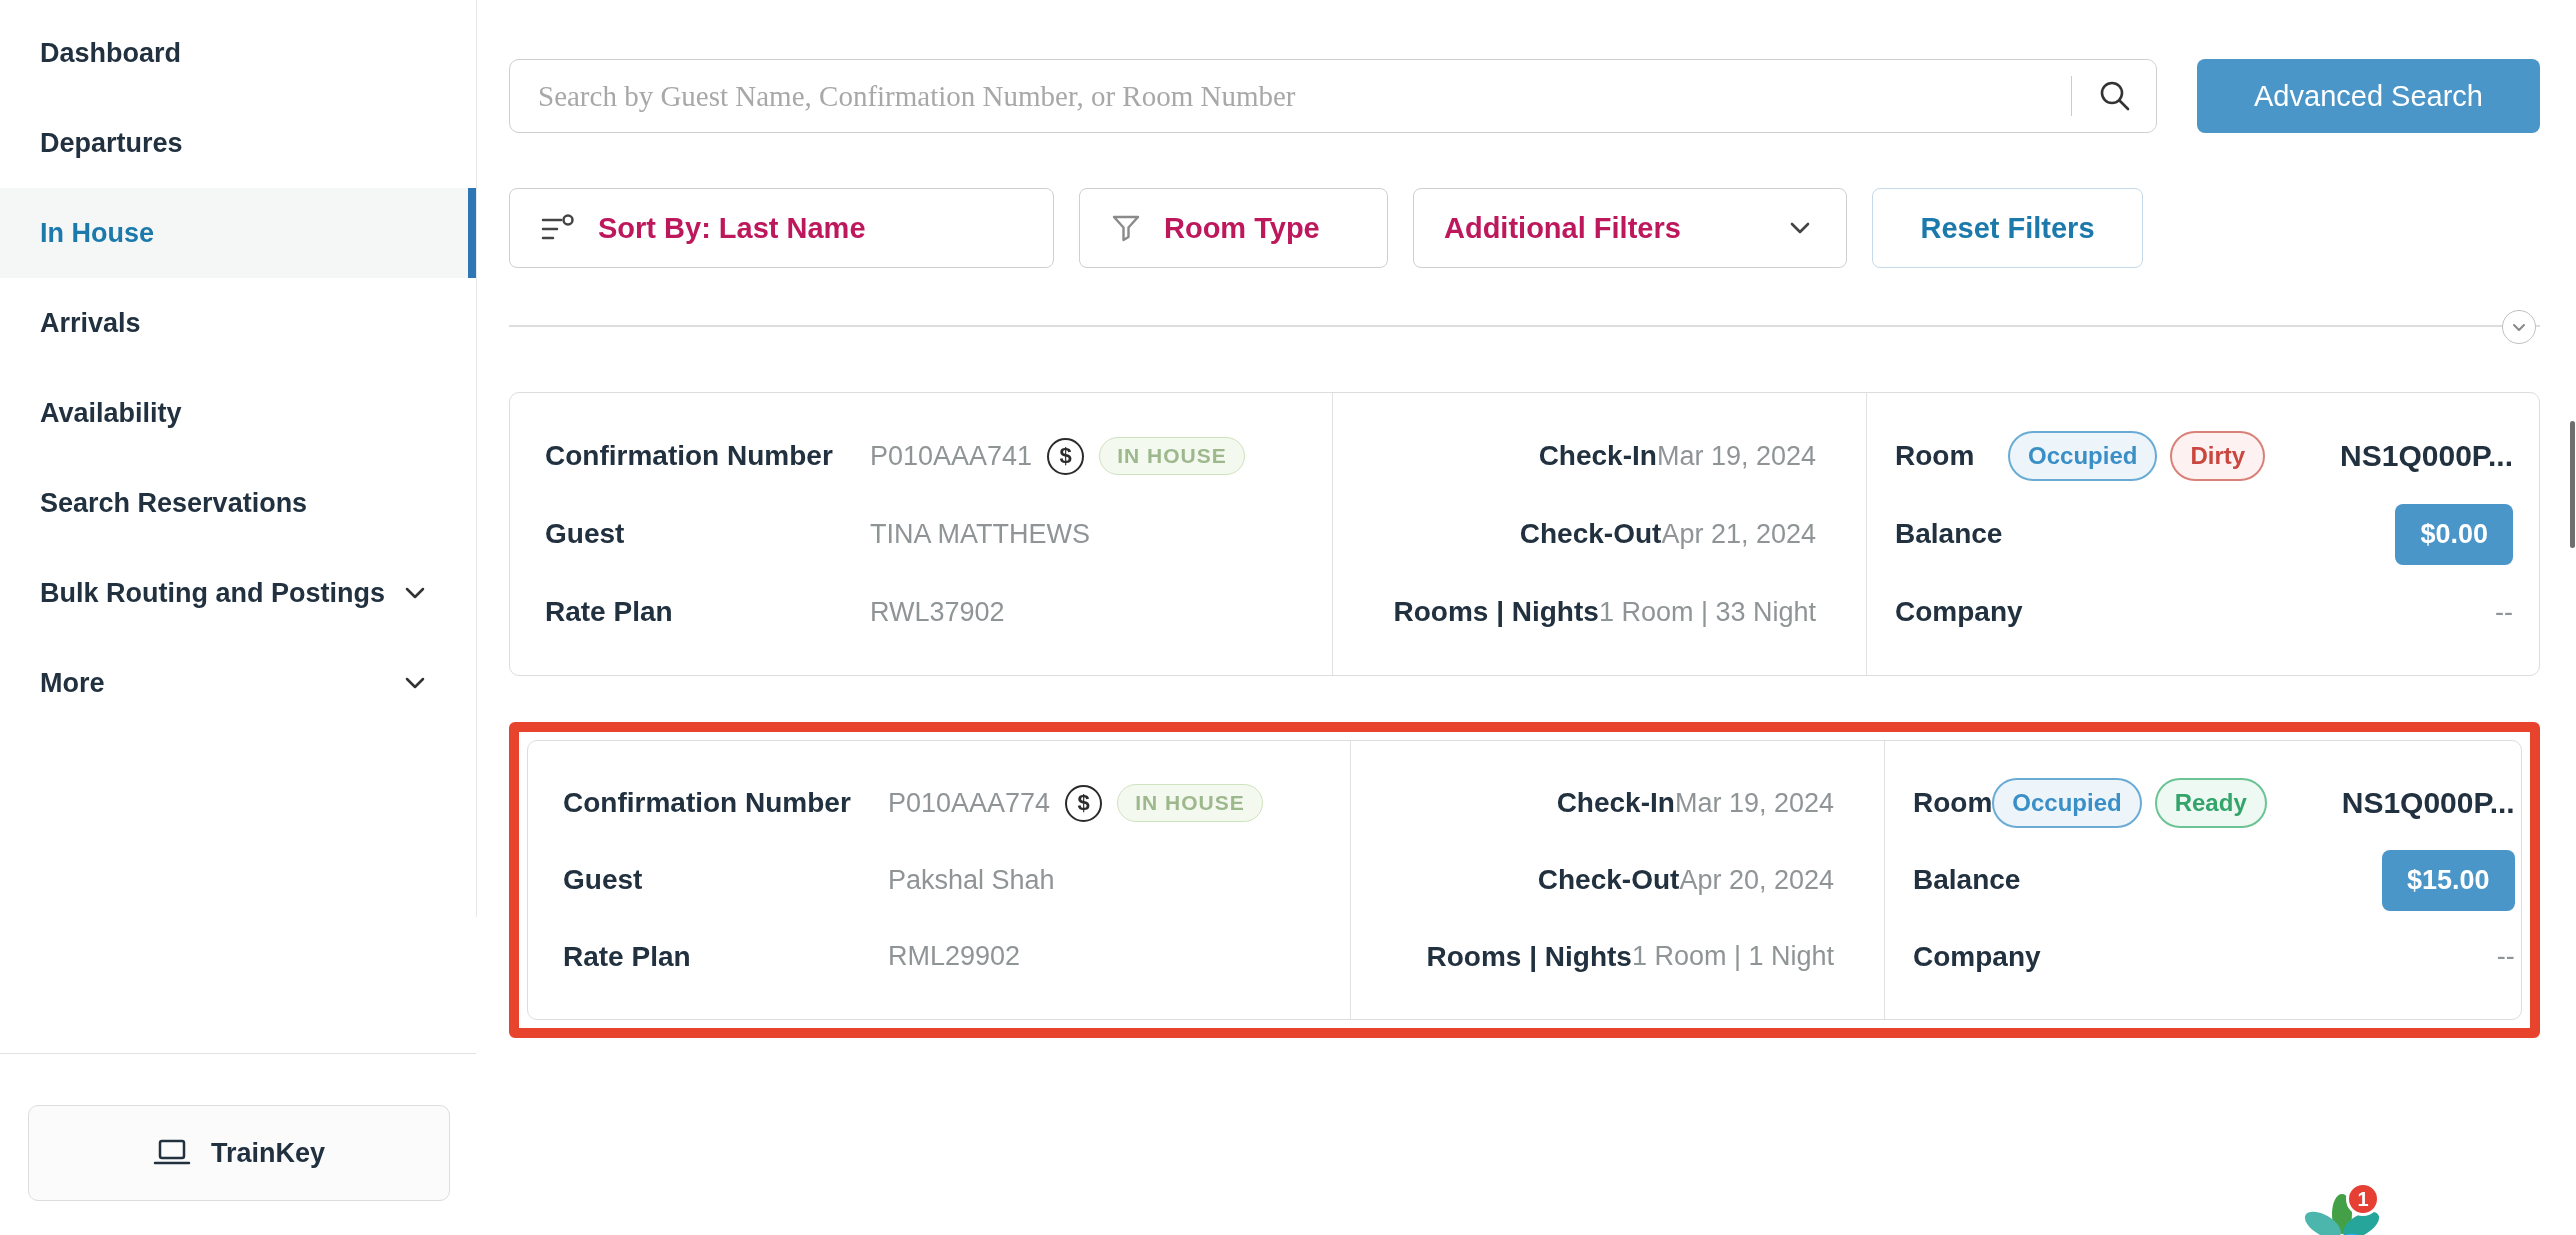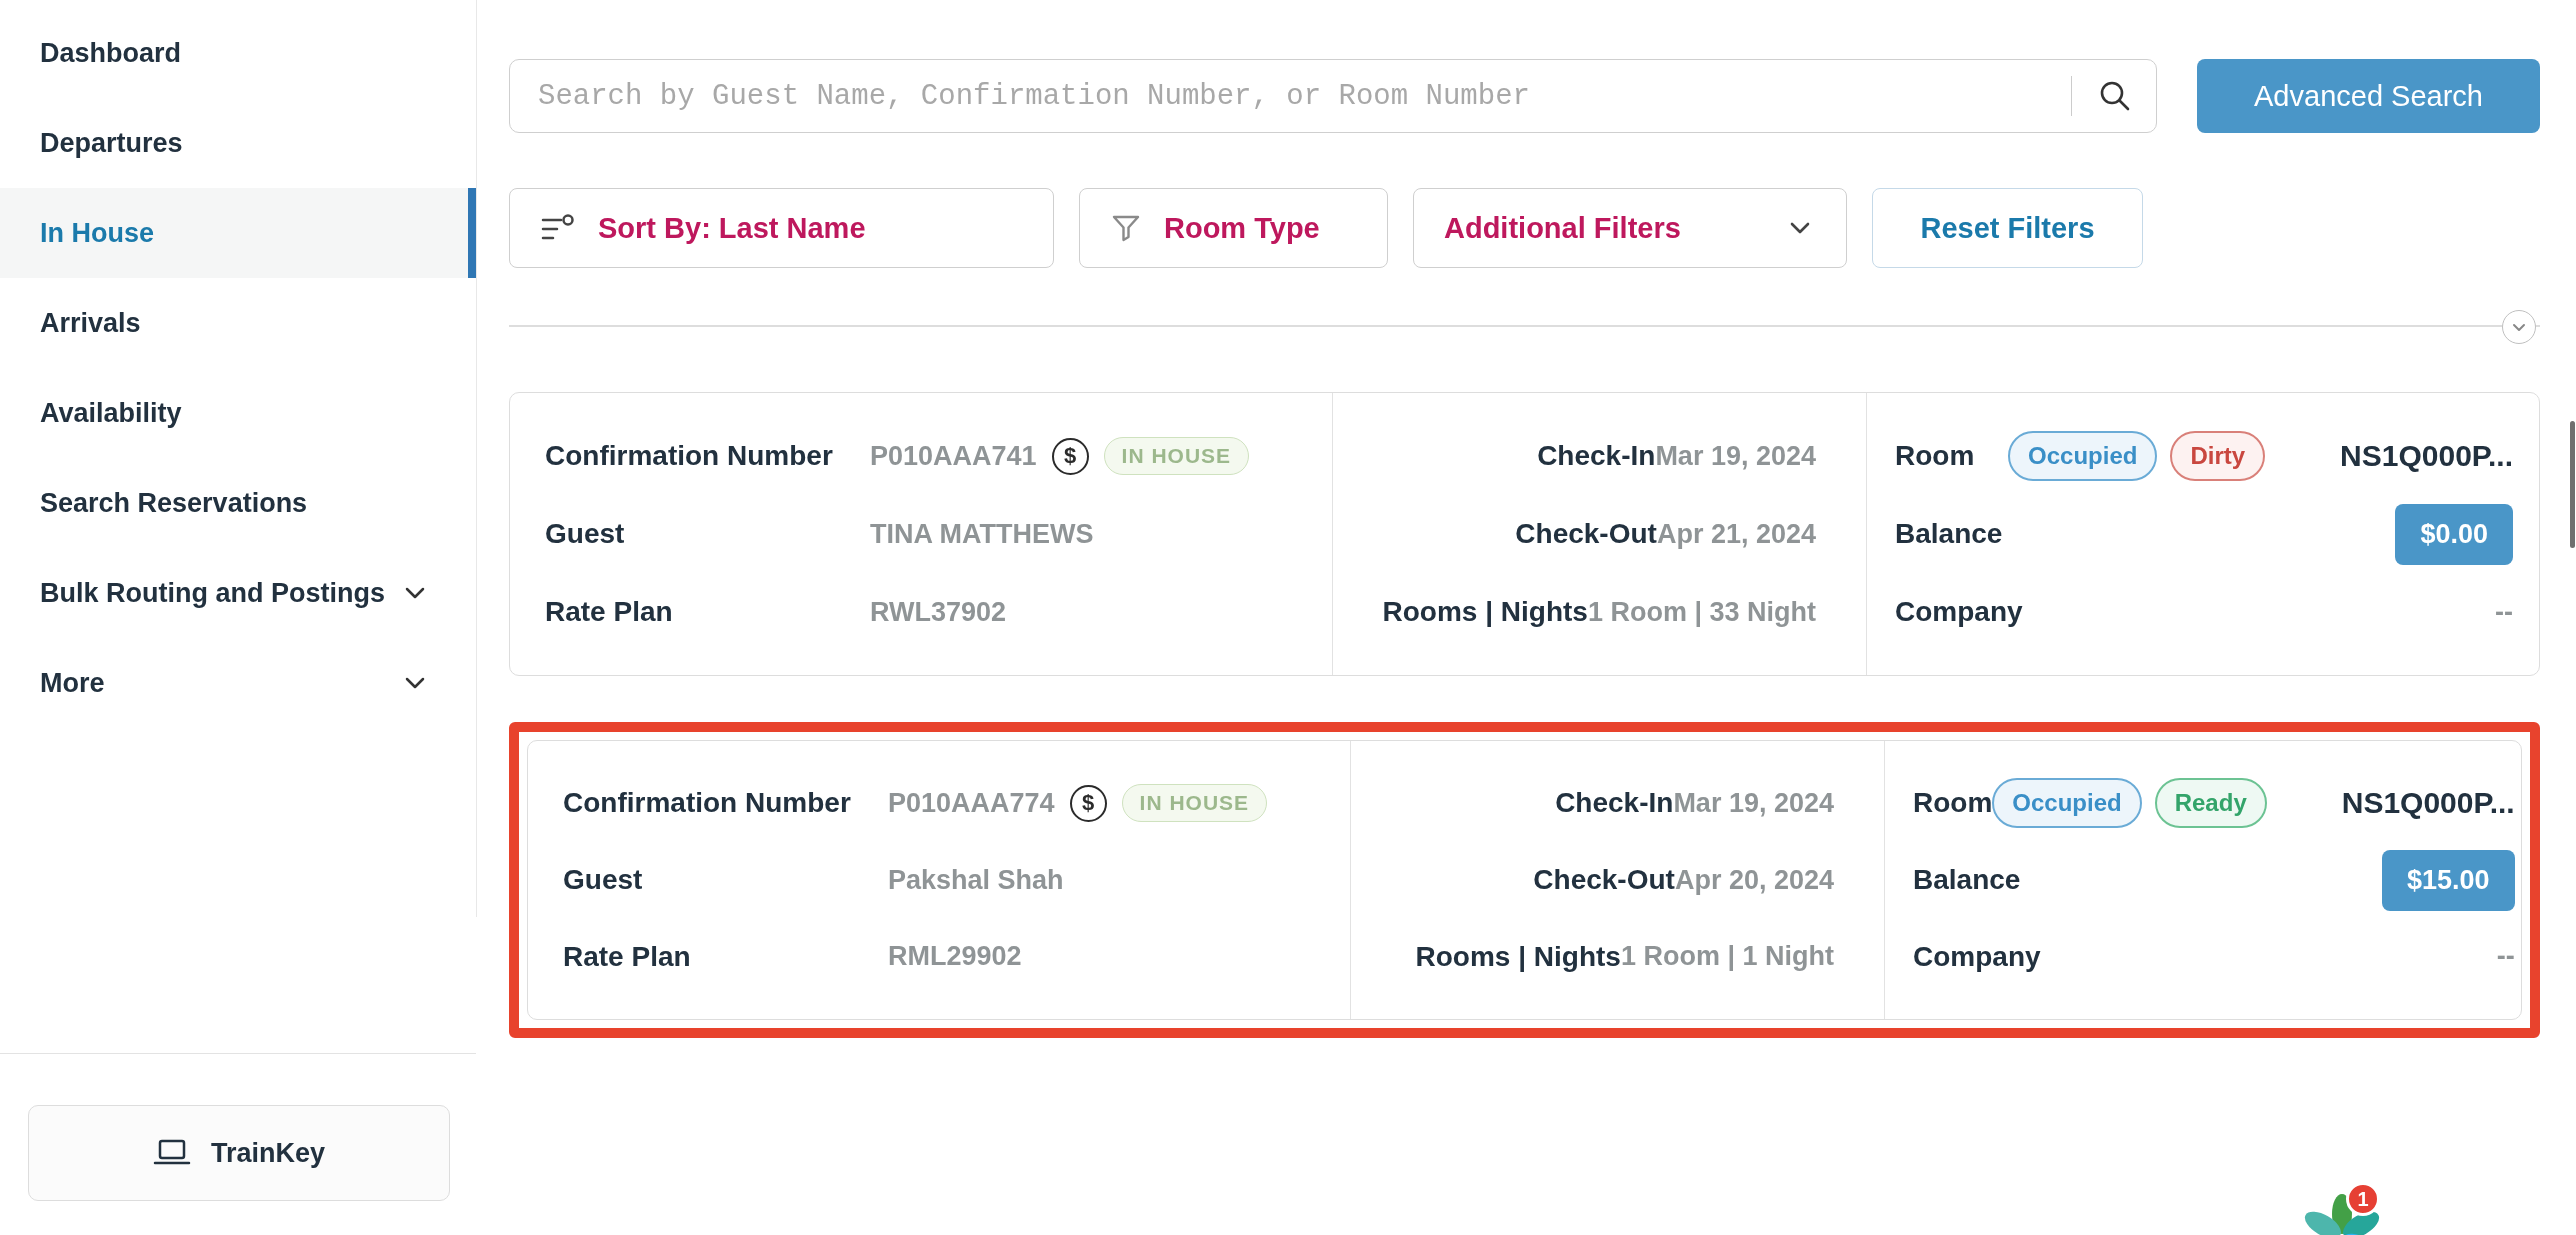--- a/index.html
+++ b/index.html
@@ -3,21 +3,21 @@
 <meta charset="utf-8">
 <style>
   * { box-sizing: border-box; margin: 0; padding: 0; }
   html,body { width:2576px; height:1235px; }
   body {
     font-family: "Liberation Sans", sans-serif;
     background:#fff; color:#22313f;
     position:relative; overflow:hidden;
   }
   button { font-family:inherit; cursor:pointer; }
-  input { font-family:Liberation Mono, monospace; }
+  input { font-family:Liberation Serif, serif; }
 
   
   .sidebar { position:absolute; left:0; top:0; width:477px; height:917px; background:#fff; border-right:1px solid #e8e8e8; }
   .nav { padding-top:8px; }
   .nav-item { height:90px; display:flex; align-items:center; padding:0 46px 0 40px; font-size:27px; font-weight:700; color:#22313f; position:relative; cursor:pointer; }
   .nav-item.active { color:#1b7aab; background:#f5f6f6; }
   .nav-item.active::after { content:""; position:absolute; right:0; top:0; width:8px; height:100%; background:#2f77b4; }
   .nav-chevron { margin-left:auto; display:flex; }
 
   .sidebar-bottom { position:absolute; top:1053px; left:0; right:0; }
@@ -47,21 +47,21 @@
   
   .card { border:1.5px solid #ddd; border-radius:10px; background:#fff; display:grid; grid-template-columns:822px 534px 1fr; height:284px; }
   .card .col { padding:24px 0; display:flex; flex-direction:column; }
   .card .col2, .card .col3 { border-left:1.5px solid #e2e2e2; }
   .card .row { flex:1; display:flex; align-items:center; }
   .col1 .row { padding:0 20px 0 35px; }
   .col2 .row { padding:0 50px 0 32px; justify-content:flex-end; }
   .col3 .row { padding:0 26px 0 28px; }
   .lbl { font-weight:700; font-size:28px; color:#22313f; flex:none; }
   .col1 .lbl { width:325px; }
-  .val { color:#8f9496; font-weight:700; font-size:27px; }
+  .val { color:#8f9496; font-weight:400; font-size:27px; }
   .conf-group { display:flex; align-items:center; gap:15px; }
   .dollar-icon { width:37px; height:37px; border:2.5px solid #2b2b2b; border-radius:50%; display:flex; align-items:center; justify-content:center; font-size:22px; font-weight:700; color:#2b2b2b; flex:none; }
   .inhouse-pill { font-size:21px; letter-spacing:1px; color:#9cb88c; background:#f4f9ef; border:1.5px solid #cfe2bf; border-radius:994px; padding:6px 17px; font-weight:600; white-space:nowrap; }
   .room-right { display:flex; align-items:center; gap:13px; margin-left:auto; }
   .pill { border-radius:994px; padding:9px 18px; font-size:24px; font-weight:600; white-space:nowrap; }
   .pill-blue  { color:#3a8fc7; border:2px solid #6aabd6; background:#edf5fb; }
   .pill-red   { color:#c9473f; border:2px solid #d98079; background:#fdf2f1; }
   .pill-green { color:#33a46a; border:2px solid #6cc393; background:#eef9f3; }
   .room-num { font-size:30px; font-weight:800; color:#22313f; margin-left:62px; }
   .balance-btn { margin-left:auto; background:#4a96c8; color:#fff; border:none; border-radius:8px; font-size:27px; font-weight:700; padding:15px 25px; }

